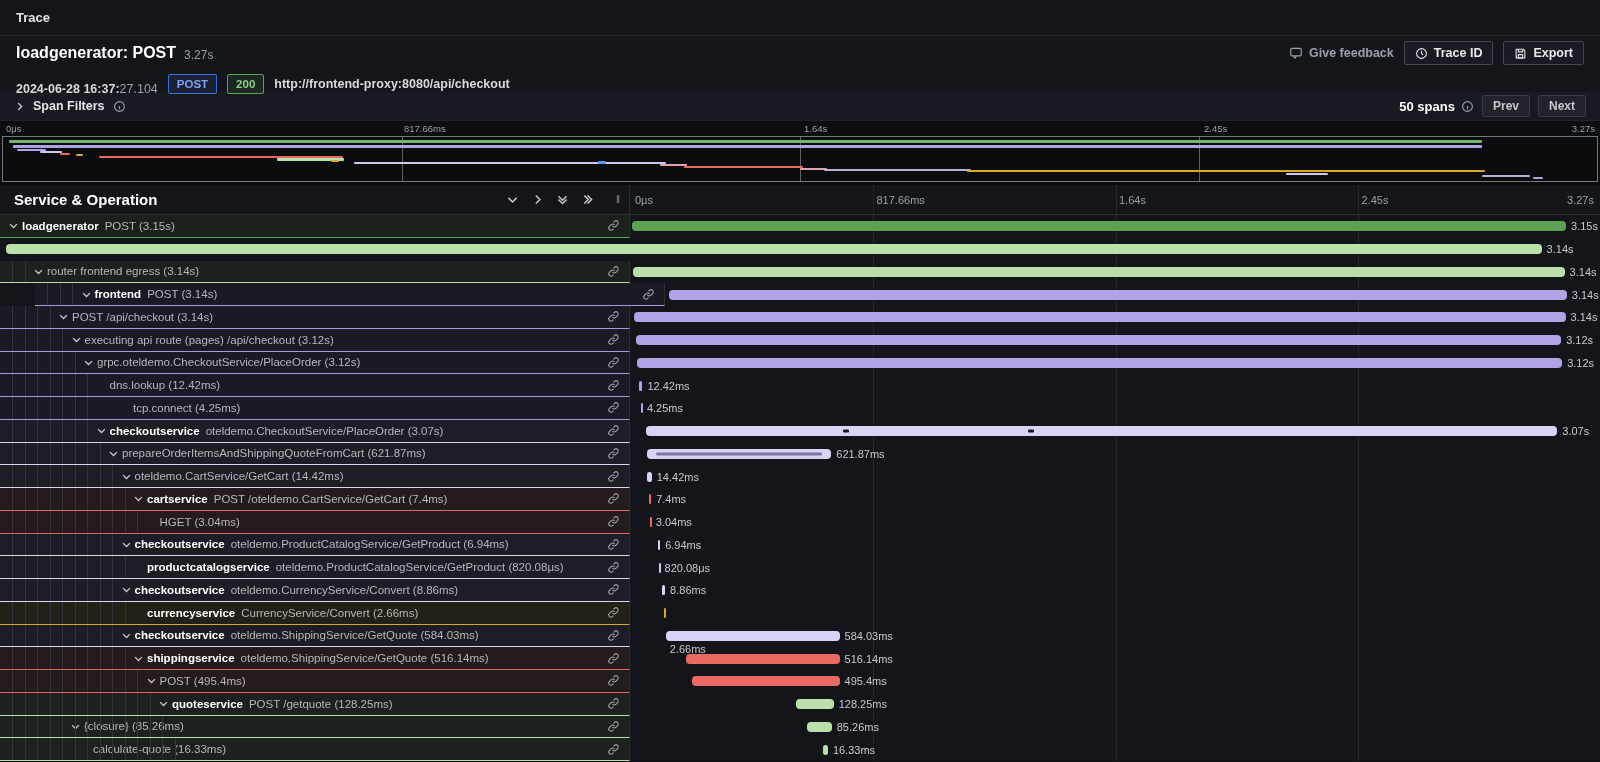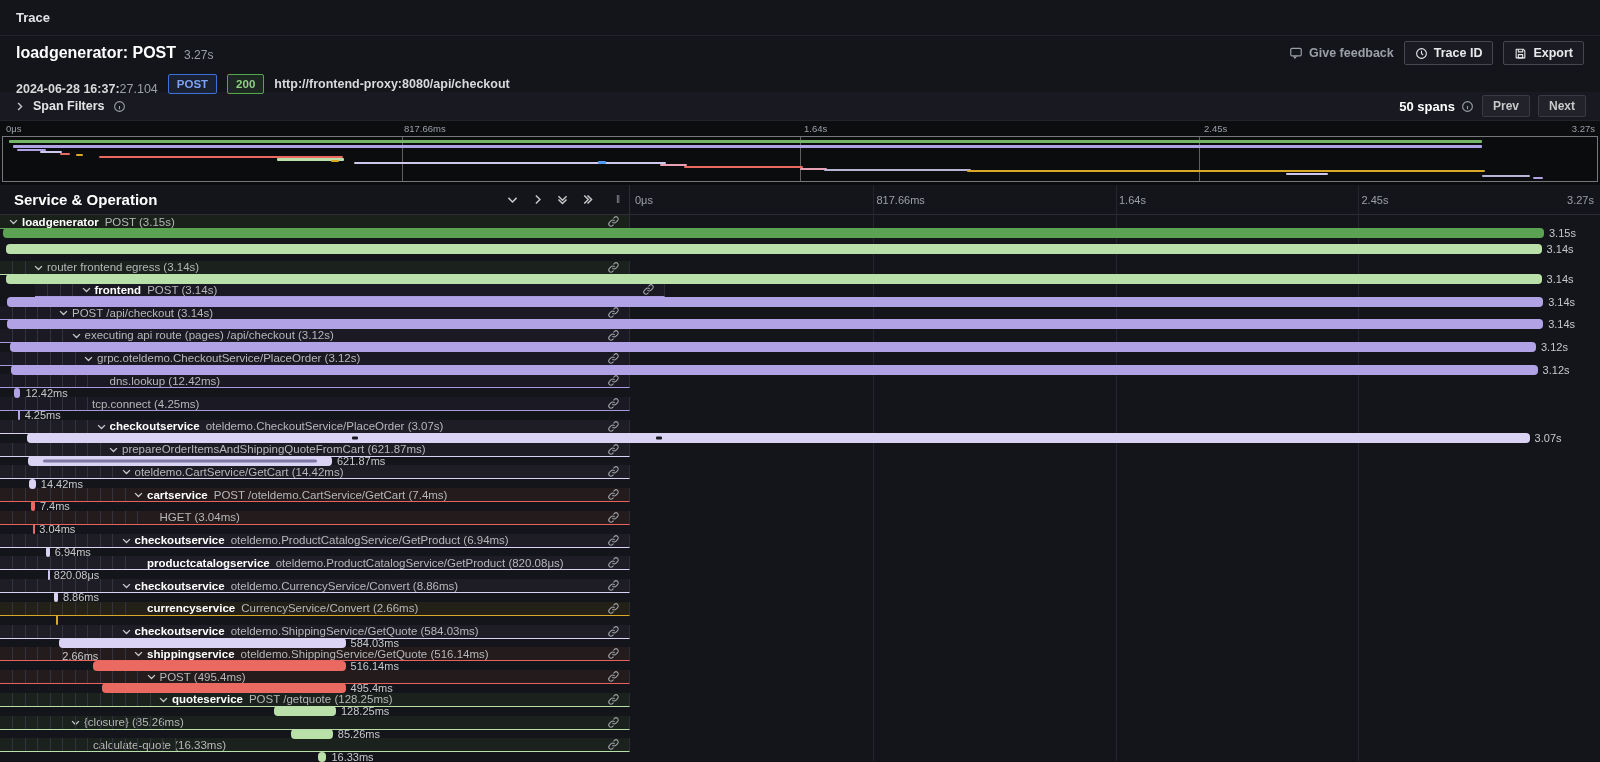--- a/index.html
+++ b/index.html
@@ -66,21 +66,21 @@
   .head-icons { margin-left:auto; display:flex; align-items:center; gap:12px; color:#c7c8c9; }
   .head-icons .hicon { cursor:pointer; display:flex; }
   .resize-handle { width:7px; margin-left:10px; color:#8e9196; font-size:10px; letter-spacing:1px; cursor:col-resize; }
   .head-right { flex:1; position:relative; font-size:11px; color:#9aa0a6; }
   .head-right span { position:absolute; top:9px; }
   .rt0 { left:5px; } .rt1 { left:calc(25% + 4px); } .rt2 { left:calc(50% + 4px); }
   .rt3 { left:calc(75% + 4px); } .rt4 { right:6px; }
 
   
   #rows { position:relative; z-index:1; }
-  .row { display:flex; height:22.75px;flex-direction:column; }
+  .row { display:flex; height:22.75px; }
   .cell-left { flex:none; width:630px; position:relative; display:flex; align-items:stretch;
     border-right:1px solid #2c2d34; border-bottom:1.5px solid #2c2d34; background:#1b1c23; cursor:pointer; }
   .tint-green     { background:#1a211b; }
   .tint-lightgreen{ background:#1b211c; }
   .tint-purple    { background:#1b1a24; }
   .tint-lavender  { background:#1e1d26; }
   .tint-red       { background:#241b1d; }
   .tint-yellow    { background:#232017; }
   .guide { position:absolute; top:0; bottom:0; width:1px; background:#32333c; }
   .cell-inner { flex:1; display:flex; align-items:center; overflow:hidden; white-space:nowrap; }
@@ -434,21 +434,21 @@
       </div>
       <div class="row">
         <div class="cell-left tint-purple" style="border-bottom-color: rgb(168, 154, 224);">
           <div class="guide" style="left: 12px;"></div>
           <div class="guide" style="left: 24.5px;"></div>
           <div class="guide" style="left: 37px;"></div>
           <div class="guide" style="left: 49.5px;"></div>
           <div class="guide" style="left: 62px;"></div>
           <div class="guide" style="left: 74.5px;"></div>
           <div class="guide" style="left: 87px;"></div>
-          <div class="cell-inner" style="padding-left: 78px;">
+          <div class="cell-inner" style="padding-left: 119px;">
             <div class="spacer"></div>
             <span class="op">tcp.connect (4.25ms)</span>
           </div>
           <div class="link-icon">
             <svg width="13" height="13" viewBox="0 0 24 24" fill="none" stroke="currentColor" stroke-width="2" stroke-linecap="round">
               <path d="M10.5 13.5a4 4 0 0 0 5.7 0l3.3-3.3a4 4 0 1 0-5.7-5.7l-1.2 1.2"></path>
               <path d="M13.5 10.5a4 4 0 0 0-5.7 0l-3.3 3.3a4 4 0 1 0 5.7 5.7l1.2-1.2"></path>
             </svg>
           </div>
         </div>

